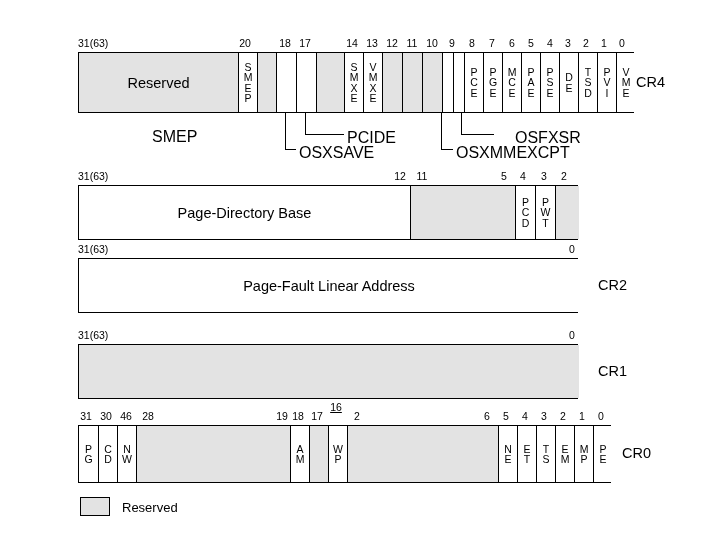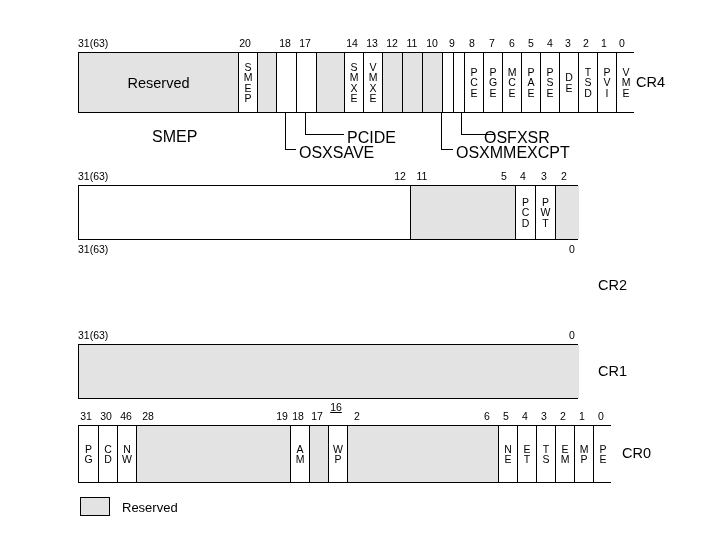--- a/index.html
+++ b/index.html
@@ -214,44 +214,52 @@
     <div class="lead lead-h" style="left: 285px; top: 149px; width: 11px;"></div>
     <div class="callout-label" style="left: 299px; top: 146px;">OSXSAVE</div>
     <div class="lead lead-v" style="left: 305px; top: 113px; height: 21px;"></div>
     <div class="lead lead-h" style="left: 305px; top: 134px; width: 39px;"></div>
     <div class="callout-label" style="left: 347px; top: 131px;">PCIDE</div>
     <div class="lead lead-v" style="left: 441px; top: 113px; height: 36px;"></div>
     <div class="lead lead-h" style="left: 441px; top: 149px; width: 12px;"></div>
     <div class="callout-label" style="left: 456px; top: 146px;">OSXMMEXCPT</div>
     <div class="lead lead-v" style="left: 461px; top: 113px; height: 21px;"></div>
     <div class="lead lead-h" style="left: 461px; top: 134px; width: 33px;"></div>
-    <div class="callout-label" style="left: 484px; top: 131px;">OSFXSR</div>
+    <div class="callout-label" style="left: 515px; top: 131px;">OSFXSR</div>
     <div class="bitnum" style="left: 78px; text-align: left; top: 171px;">31(63)</div>
     <div class="bitnum" style="left: 386px; width: 28px; top: 171px;">12</div>
     <div class="bitnum" style="left: 408px; width: 28px; top: 171px;">11</div>
     <div class="bitnum" style="left: 490px; width: 28px; top: 171px;">5</div>
     <div class="bitnum" style="left: 509px; width: 28px; top: 171px;">4</div>
     <div class="bitnum" style="left: 530px; width: 28px; top: 171px;">3</div>
     <div class="bitnum" style="left: 550px; width: 28px; top: 171px;">2</div>
     <div class="reg-box" style="left: 78px; top: 185px; width: 500px; height: 55px;">
+      <div class="cell white noline" style="left: 0px; width: 331px;">
+        <div class="hname">Page-Directory Base</div>
+      </div>
       <div class="cell reserved" style="left: 331px; width: 105px;"></div>
       <div class="cell white" style="left: 436px; width: 20px;">
         <div class="vname">P
 C
 D</div>
       </div>
       <div class="cell white" style="left: 456px; width: 20px;">
         <div class="vname">P
 W
 T</div>
       </div>
       <div class="cell reserved" style="left: 476px; width: 24px;"></div>
     </div>
     <div class="bitnum" style="left: 78px; text-align: left; top: 244px;">31(63)</div>
     <div class="bitnum" style="left: 558px; width: 28px; top: 244px;">0</div>
+    <div class="reg-box" style="left: 78px; top: 258px; width: 500px; height: 55px;">
+      <div class="cell white noline" style="left: 0px; width: 500px;">
+        <div class="hname">Page-Fault Linear Address</div>
+      </div>
+    </div>
     <div class="regname" style="left: 598px; top: 277px;">CR2</div>
     <div class="bitnum" style="left: 78px; text-align: left; top: 330px;">31(63)</div>
     <div class="bitnum" style="left: 558px; width: 28px; top: 330px;">0</div>
     <div class="reg-box" style="left: 78px; top: 344px; width: 500px; height: 55px;">
       <div class="cell reserved noline" style="left: 0px; width: 500px;"></div>
     </div>
     <div class="regname" style="left: 598px; top: 363px;">CR1</div>
     <div class="bitnum" style="left: 72px; width: 28px; top: 411px;">31</div>
     <div class="bitnum" style="left: 92px; width: 28px; top: 411px;">30</div>
     <div class="bitnum" style="left: 112px; width: 28px; top: 411px;">46</div>

